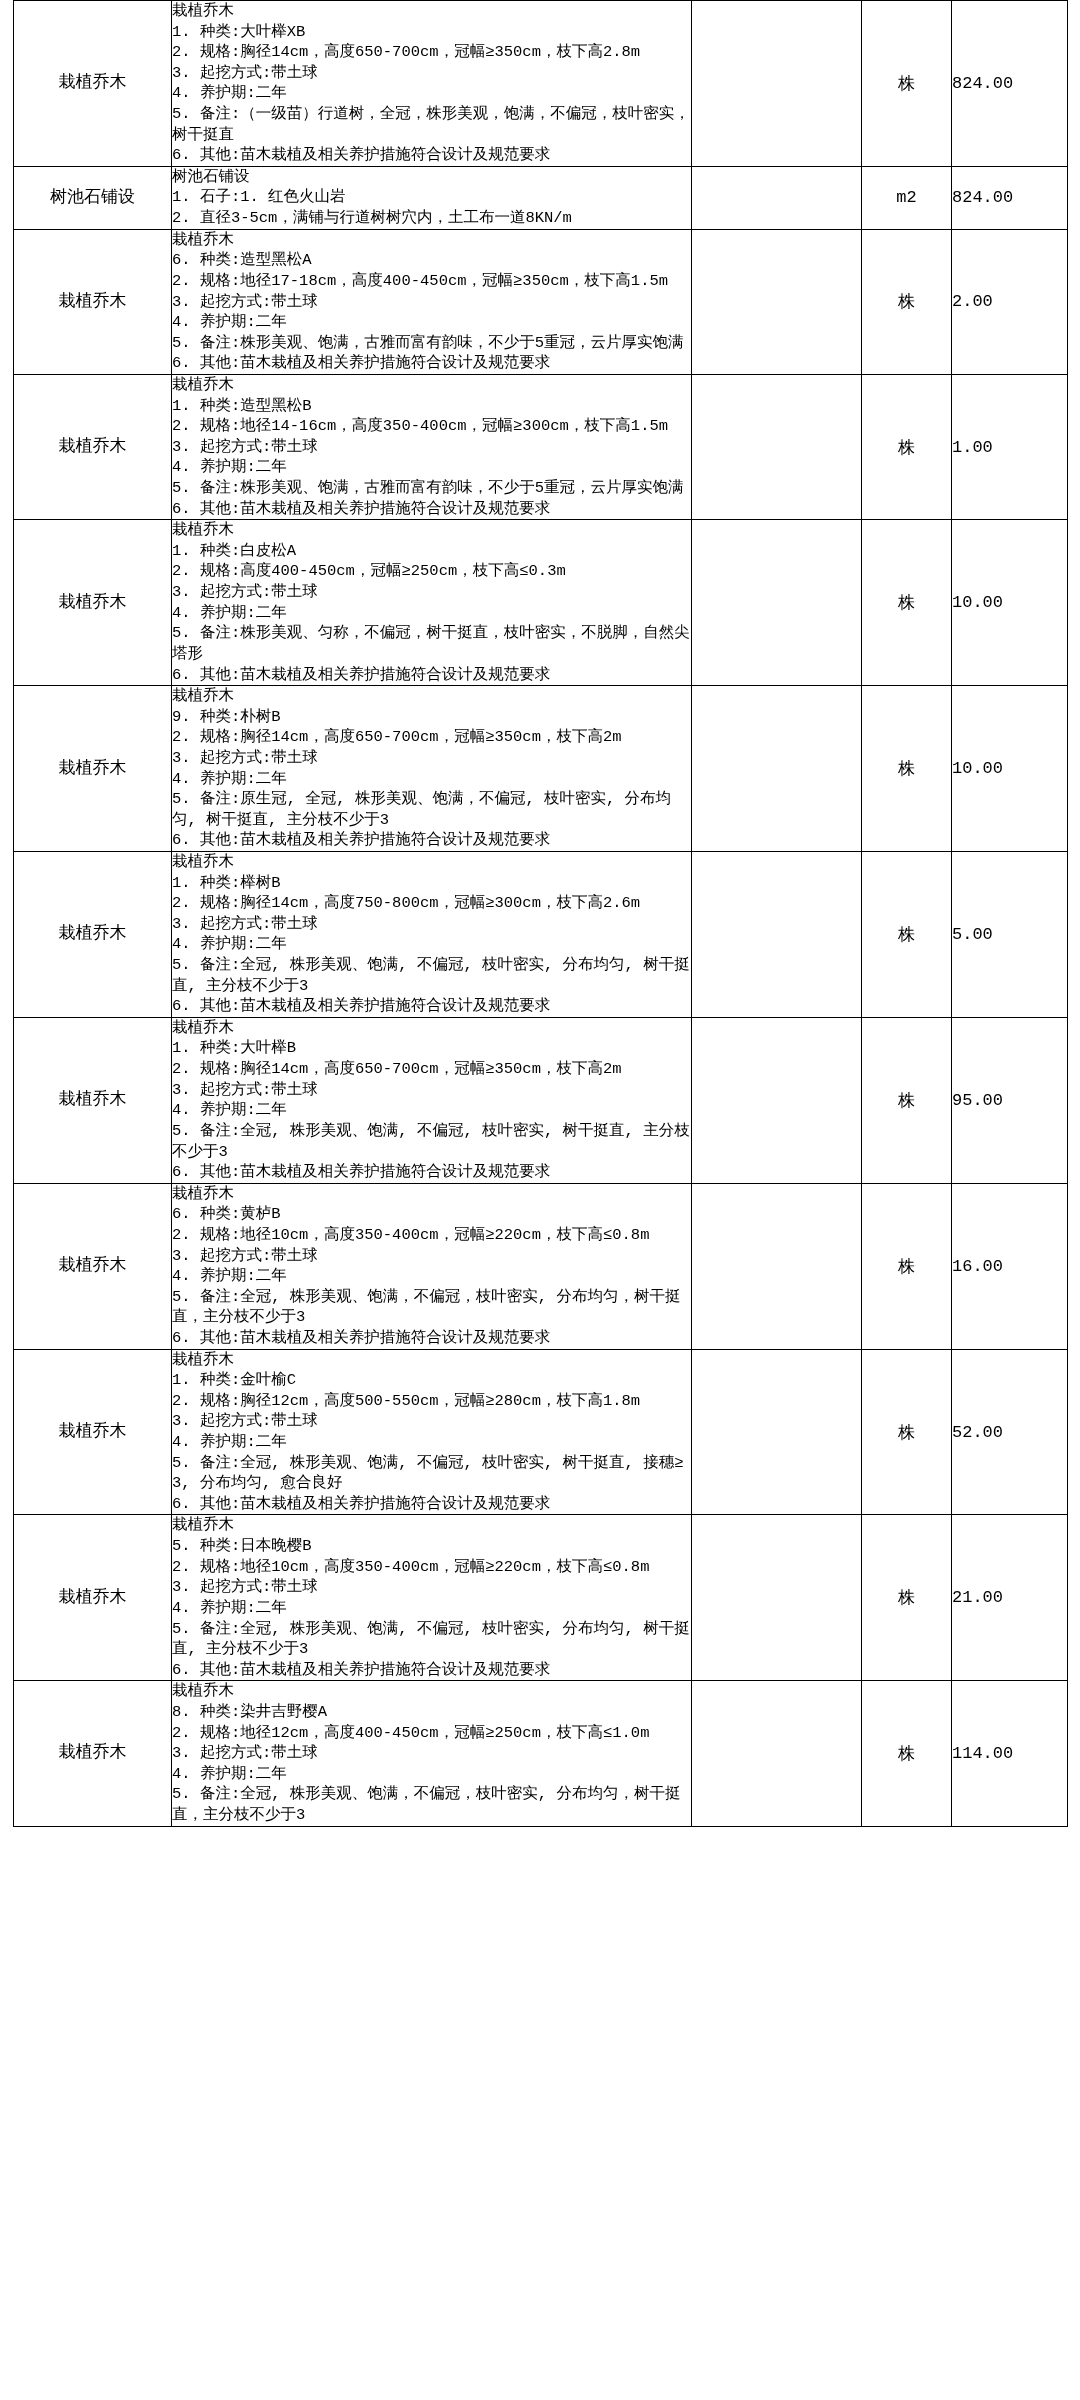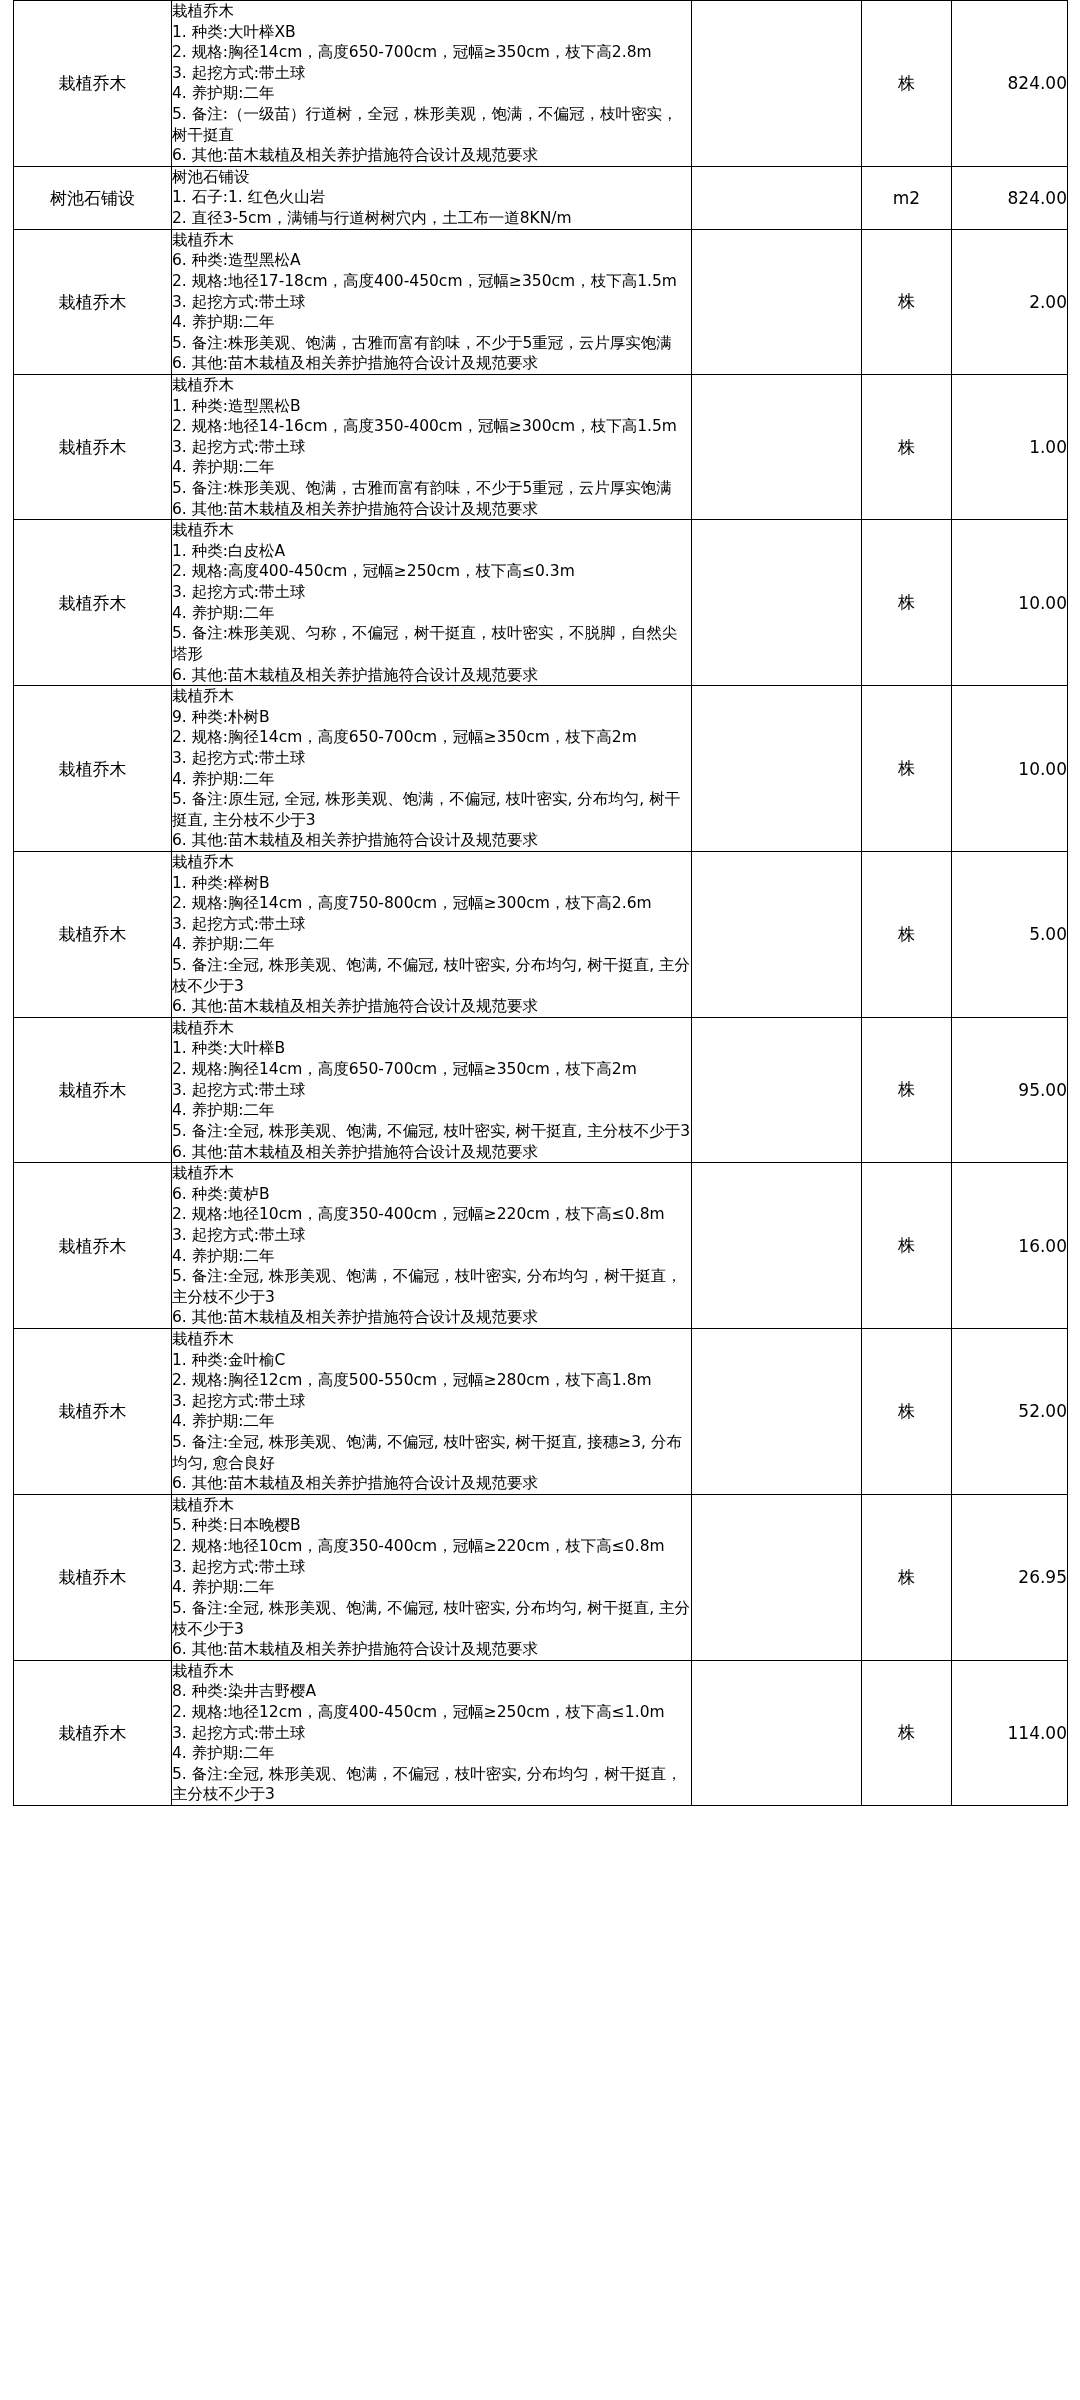--- a/index.html
+++ b/index.html
@@ -21,20 +21,21 @@
     border-collapse: collapse;
     table-layout: fixed;
     width: 1054px;
     margin-left: 13px;
     margin-top: 0px;
   }
   table.boq td {
     border: 1px solid #000000;
     vertical-align: middle;
     padding: 0;
+    font-family: Liberation Mono, monospace;
   }
   
   col.c-name  { width: 158px; }
   col.c-desc  { width: 520px; }
   col.c-gap   { width: 170px; }
   col.c-unit  { width: 90px; }
   col.c-qty   { width: 116px; }
 
   td.name {
     text-align: center;
@@ -51,21 +52,21 @@
   td.desc .ln {
     white-space: normal;
     word-break: break-all;
   }
   td.gap { }
   td.unit {
     text-align: center;
     font-size: 17px;
   }
   td.qty {
-    text-align: right;
+    text-align: left;
     font-size: 17px;
     padding-right: 26px;
   }
 </style>
 </head>
 <body>
 
 <div class="sheet">
   <table class="boq">
     <colgroup>
@@ -228,21 +229,21 @@
             <div class="ln">栽植乔木</div>
             <div class="ln">5. 种类:日本晚樱B</div>
             <div class="ln">2. 规格:地径10cm，高度350-400cm，冠幅≥220cm，枝下高≤0.8m</div>
             <div class="ln">3. 起挖方式:带土球</div>
             <div class="ln">4. 养护期:二年</div>
             <div class="ln">5. 备注:全冠, 株形美观、饱满, 不偏冠, 枝叶密实, 分布均匀, 树干挺直, 主分枝不少于3</div>
             <div class="ln">6. 其他:苗木栽植及相关养护措施符合设计及规范要求</div>
           </td>
           <td class="gap"></td>
           <td class="unit">株</td>
-          <td class="qty">26.95</td>
+          <td class="qty">21.00</td>
         </tr>
         <tr>
           <td class="name">栽植乔木</td>
           <td class="desc">
             <div class="ln">栽植乔木</div>
             <div class="ln">8. 种类:染井吉野樱A</div>
             <div class="ln">2. 规格:地径12cm，高度400-450cm，冠幅≥250cm，枝下高≤1.0m</div>
             <div class="ln">3. 起挖方式:带土球</div>
             <div class="ln">4. 养护期:二年</div>
             <div class="ln">5. 备注:全冠, 株形美观、饱满，不偏冠，枝叶密实, 分布均匀，树干挺直，主分枝不少于3</div>

